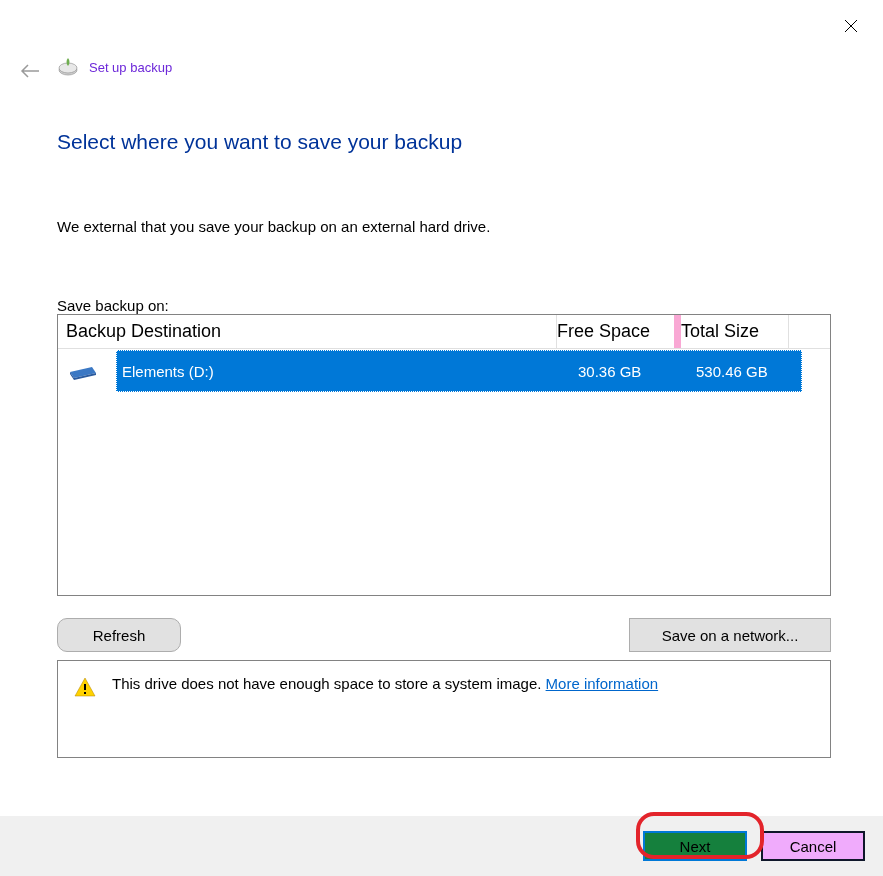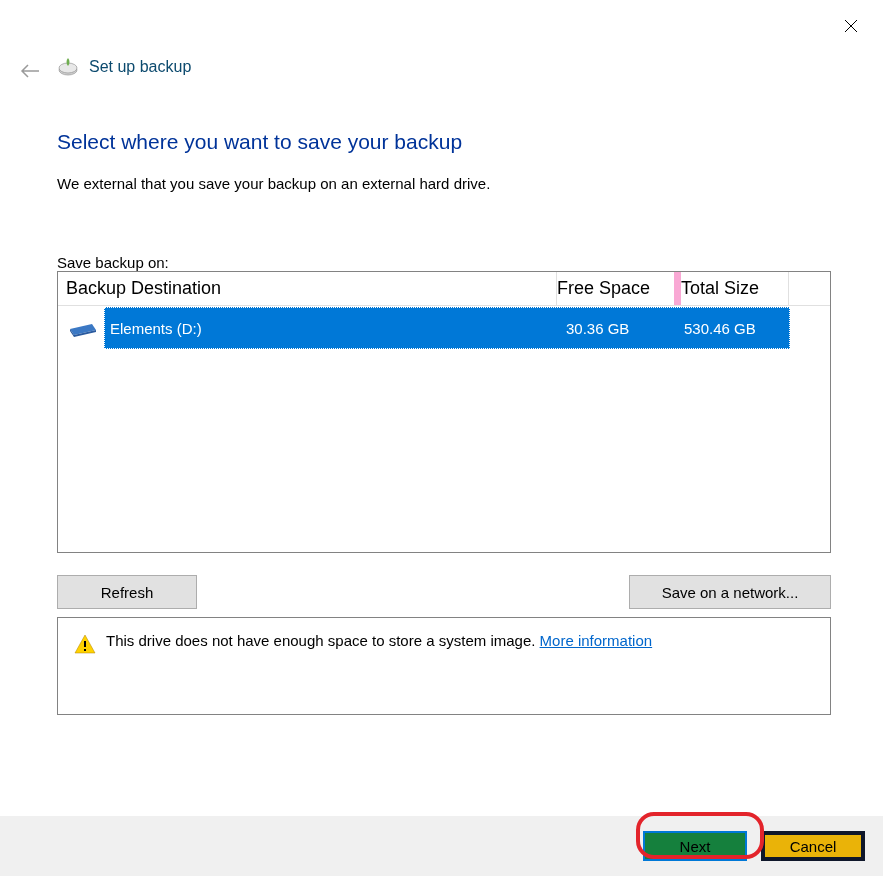--- a/index.html
+++ b/index.html
@@ -38,32 +38,32 @@
     }
     .header-row {
       position: absolute;
       top: 56px;
       left: 57px;
       display: flex;
       align-items: center;
       gap: 10px;
     }
     .header-icon { width: 22px; height: 22px; }
-    .header-title { font-size: 16px; color: #0c4a6e; }
+    .header-title { font-size: 13px; color: #6d28d9; }
     .content {
       position: absolute;
       top: 130px;
       left: 57px;
       right: 52px;
     }
     .heading {
       color: #003399;
       font-size: 21px;
       font-weight: 400;
-      margin-bottom: 21px;
+      margin-bottom: 64px;
     }
     .recommend {
       font-size: 15px;
       margin-bottom: 62px;
     }
     .save-label {
       font-size: 15px;
       margin-bottom: 0;
     }
     .drive-table {
@@ -81,20 +81,21 @@
     }
     .col-dest { flex: 0 0 498px; padding-left: 8px; }
     .col-free { flex: 0 0 118px; padding-left: 0; border-left: 1px solid #e0e0e0; height: 100%; display: flex; align-items: center; }
     .col-total { flex: 0 0 114px; border-left: 7px solid #f9a8d4; height: 100%; display: flex; align-items: center; }
     .col-spacer { flex: 1; border-left: 1px solid #e0e0e0; height: 100%; }
     .table-row {
       display: flex;
       align-items: center;
       height: 44px;
       padding-left: 8px;
+      gap: 12px;
     }
     .table-row.selected .row-inner {
       background: #0078d7;
       color: #fff;
       display: flex;
       align-items: center;
       height: 42px;
       flex: 1;
       margin-right: 40px;
       outline: 1px dotted #fff;
@@ -119,52 +120,52 @@
     }
     .btn {
       height: 34px;
       background: #e1e1e1;
       border: 1px solid #adadad;
       font-family: inherit;
       font-size: 15px;
       cursor: pointer;
       padding: 0 18px;
     }
-    .btn-refresh { width: 140px; }
+    .btn-refresh { width: 124px; border-radius: 10px; }
     .btn-network { width: 202px; }
     .warning-box {
       border: 1px solid #828282;
       margin-top: 8px;
       height: 98px;
       padding: 14px 16px;
       display: flex;
       align-items: flex-start;
-      gap: 10px;
+      gap: 16px;
     }
     .warning-icon { width: 22px; height: 20px; margin-top: 2px; flex-shrink: 0; }
     .warning-text { font-size: 15px; }
     .link { color: #0066cc; text-decoration: underline; cursor: pointer; }
     .footer {
       position: absolute;
       bottom: 0;
       left: 0;
       right: 0;
       height: 60px;
       background: #f0f0f0;
       display: flex;
       align-items: center;
       justify-content: flex-end;
       padding-right: 18px;
       gap: 14px;
     }
     .btn-footer {
       width: 104px;
       height: 30px;
-      background: #eab308;
-      border: 4px solid #0f172a;
+      background: #f0abfc;
+      border: 2px solid #0f172a;
       font-family: inherit;
       font-size: 15px;
       cursor: pointer;
     }
     .btn-footer.primary {
       border: 2px solid #0078d7;
       background: #15803d;
     }
     .next-highlight {
       position: absolute;

